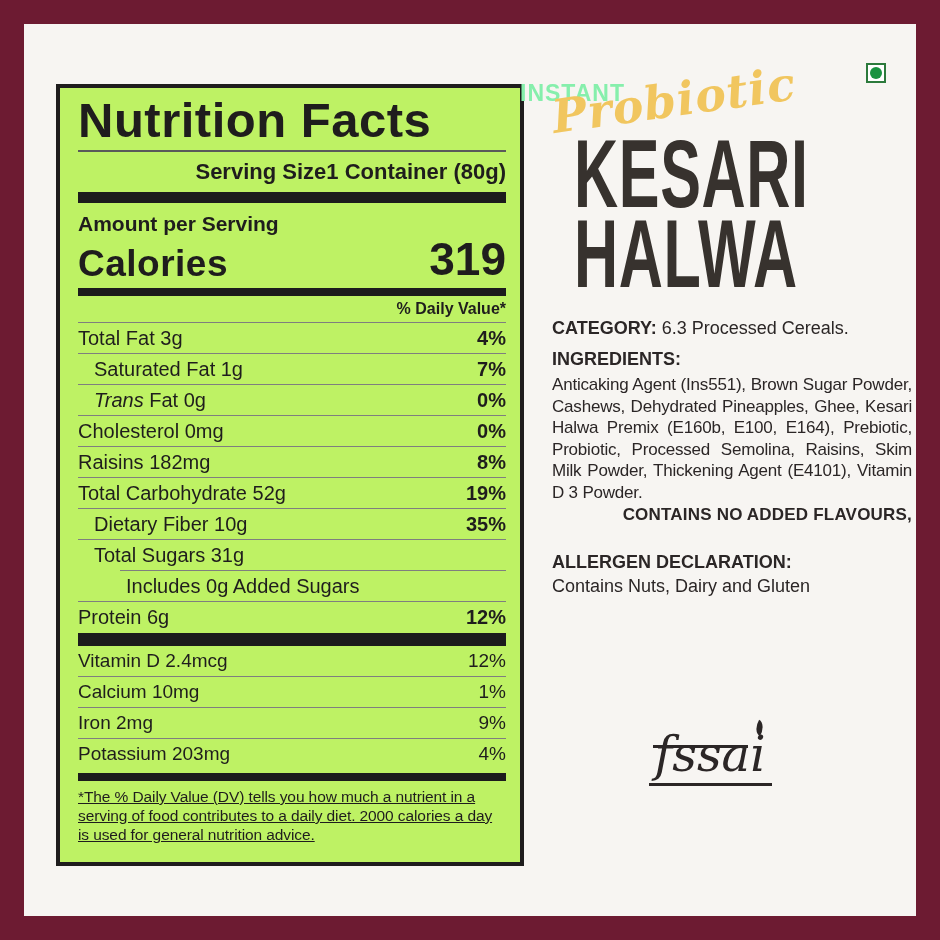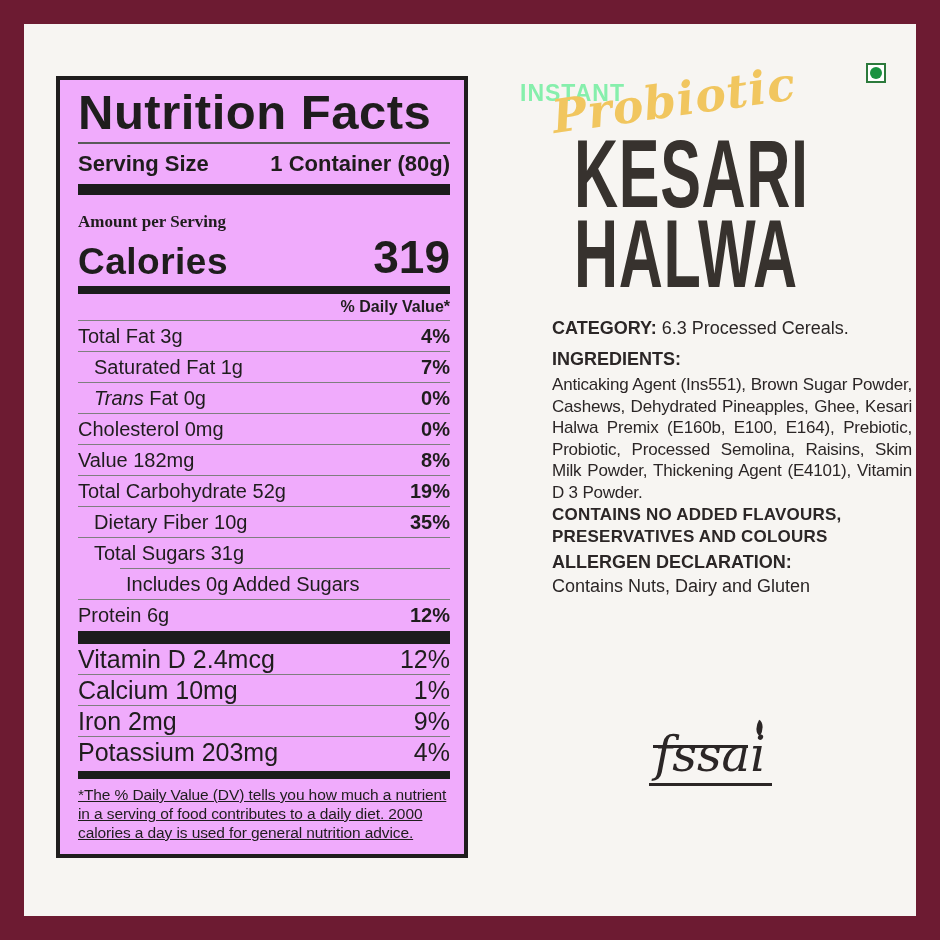--- a/index.html
+++ b/index.html
@@ -1,44 +1,44 @@
 <!DOCTYPE html>
 <html><head>
 <meta charset="utf-8">
 <style>
   html,body{margin:0;padding:0;}
   body{width:940px;height:940px;font-family:"Liberation Sans",sans-serif;}
   .canvas{position:relative;width:940px;height:940px;background:#6d1b32;overflow:hidden;}
   .inner{position:absolute;left:24px;top:24px;width:892px;height:892px;background:#f7f5f2;}
 
   
-  .nf-box{position:absolute;left:56px;top:76px;width:412px;height:782px;
-          background:#f0abfc;border:4px solid #1f1d1d;box-sizing:border-box;
+  .nf-box{position:absolute;left:56px;top:84px;width:468px;height:782px;
+          background:#bef264;border:4px solid #1f1d1d;box-sizing:border-box;
           padding:8px 14px 8px 18px;color:#1f1d1d;}
   .nf-title{font-size:49px;font-weight:bold;letter-spacing:0.5px;line-height:1.02;white-space:nowrap;}
   .nf-rule{height:2px;background:#5a5a5a;margin:4px 0 5px 0;}
   .nf-servings{font-size:21px;line-height:25px;}
-  .nf-servingsize{display:flex;justify-content:space-between;font-size:22px;font-weight:bold;line-height:29px;}
+  .nf-servingsize{display:flex;justify-content:flex-end;font-size:22px;font-weight:bold;line-height:29px;}
   .bar{background:#1c1c1c;}
   .bar-lg{height:11px;margin:6px 0 6px 0;}
   .bar-md{height:8px;margin:4px 0 0 0;}
   .bar-xl{height:13px;margin:1px 0 0 0;}
-  .nf-amount{font-size:17px;font-weight:bold;margin-top:17px;line-height:20px;font-family:Liberation Serif, serif;}
+  .nf-amount{font-size:21px;font-weight:bold;margin-top:11px;line-height:20px;}
   .nf-calrow{display:flex;justify-content:space-between;align-items:flex-end;line-height:1;margin:2px 0 6px 0;}
   .nf-cal-label{font-size:37px;font-weight:bold;letter-spacing:0.5px;}
   .nf-cal-value{font-size:46px;font-weight:bold;}
   .nf-dvheader{font-size:16px;font-weight:bold;text-align:right;line-height:26px;}
   .nrow{display:flex;justify-content:space-between;border-top:1px solid #7f7f7f;
         font-size:20px;line-height:30px;height:30px;overflow:visible;}
   .nrow .b{font-weight:normal;}
   .nrow .it{font-style:italic;}
   .nrow .dvb{font-weight:bold;}
   .ind1{padding-left:16px;}
   .ind2-row{margin-left:42px;padding-left:6px;}
-  .vrow{display:flex;justify-content:space-between;font-size:25px;line-height:30px;height:30px;}
+  .vrow{display:flex;justify-content:space-between;font-size:19px;line-height:30px;height:30px;}
   .vrow + .vrow{border-top:1px solid #7f7f7f;}
   .nf-footnote{font-size:15.5px;line-height:19px;margin-top:6px;letter-spacing:-0.1px;text-decoration:underline;}
 
   
   .veg-mark{position:absolute;left:866px;top:63px;width:20px;height:20px;border:2px solid #2c7a3c;
             box-sizing:border-box;background:#fff;display:flex;align-items:center;justify-content:center;}
   .veg-dot{width:12px;height:12px;border-radius:50%;background:#18923f;}
   .brand-instant{position:absolute;left:520px;top:80px;font-size:23px;font-weight:bold;
                  letter-spacing:1px;color:#86efac;}
   .brand-script{position:absolute;left:556px;top:90px;font-family:"DejaVu Serif",serif;
@@ -47,21 +47,21 @@
   .product-name{position:absolute;left:574px;top:134px;color:#37322e;font-weight:bold;
                 font-size:97px;line-height:80px;letter-spacing:1px;}
   .product-name span{display:inline-block;transform:scaleX(0.63);transform-origin:left top;white-space:nowrap;}
 
   .rcol-text{color:#2b2626;}
   .category-line{position:absolute;left:552px;top:318px;width:360px;font-size:18px;}
   .category-line .h{font-weight:bold;}
   .ingredients-block{position:absolute;left:552px;top:346px;width:360px;}
   .ingredients-block .h{font-size:18px;font-weight:bold;line-height:26px;}
   .ingredients-block p{margin:2px 0 0 0;font-size:17px;line-height:21.5px;text-align:justify;letter-spacing:-0.2px;}
-  .claim-block{position:absolute;left:552px;top:504px;width:360px;text-align:left;
+  .claim-block{position:absolute;left:552px;top:504px;width:360px;text-align:right;
                font-size:17px;font-weight:bold;line-height:22px;letter-spacing:0.2px;}
   .allergen-block{position:absolute;left:552px;top:550px;width:360px;}
   .allergen-block .h{font-size:18px;font-weight:bold;line-height:24px;}
   .allergen-block .t{font-size:18px;line-height:24px;}
 
   .fssai-wrap{position:absolute;left:540px;top:726px;width:340px;text-align:center;color:#2b2626;}
   .fssai-word{position:relative;display:inline-block;font-family:"DejaVu Serif",serif;
               font-style:italic;font-size:48px;line-height:56px;padding:0 6px 4px 6px;}
   .fssai-word .rule-top{position:absolute;left:4px;top:19px;width:78%;height:3px;background:#2b2626;}
   .fssai-word .rule-bottom{position:absolute;left:0;bottom:0;width:100%;height:3px;background:#2b2626;}
@@ -102,21 +102,21 @@
     </div>
     <div class="nrow">
       <span class="ind1"><span class="it">Trans </span><span>Fat 0g</span></span>
       <span class="dvb">0%</span>
     </div>
     <div class="nrow">
       <span><span class="b">Cholesterol </span><span>0mg</span></span>
       <span class="dvb">0%</span>
     </div>
     <div class="nrow">
-      <span><span class="b">Value </span><span>182mg</span></span>
+      <span><span class="b">Raisins </span><span>182mg</span></span>
       <span class="dvb">8%</span>
     </div>
     <div class="nrow">
       <span><span class="b">Total Carbohydrate </span><span>52g</span></span>
       <span class="dvb">19%</span>
     </div>
     <div class="nrow">
       <span class="ind1">Dietary Fiber 10g</span>
       <span class="dvb">35%</span>
     </div>
@@ -171,21 +171,20 @@
     <span class="h">CATEGORY: </span><span>6.3 Processed Cereals.</span>
   </div>
 
   <div class="ingredients-block rcol-text">
     <div class="h">INGREDIENTS:</div>
     <p>Anticaking Agent (Ins551), Brown Sugar Powder, Cashews, Dehydrated Pineapples, Ghee, Kesari Halwa Premix (E160b, E100, E164), Prebiotic, Probiotic, Processed Semolina, Raisins, Skim Milk Powder, Thickening Agent (E4101), Vitamin D 3 Powder.</p>
   </div>
 
   <div class="claim-block rcol-text">
     <div>CONTAINS NO ADDED FLAVOURS,</div>
-    <div>PRESERVATIVES AND COLOURS</div>
   </div>
 
   <div class="allergen-block rcol-text">
     <div class="h">ALLERGEN DECLARATION:</div>
     <div class="t">Contains Nuts, Dairy and Gluten</div>
   </div>
 
   <div class="fssai-wrap">
     <span class="fssai-word">
       <span class="rule-top"></span>

